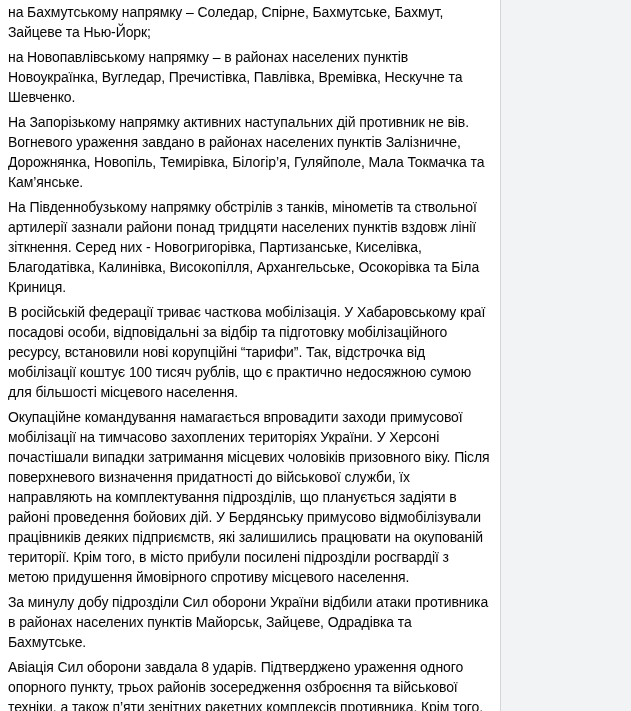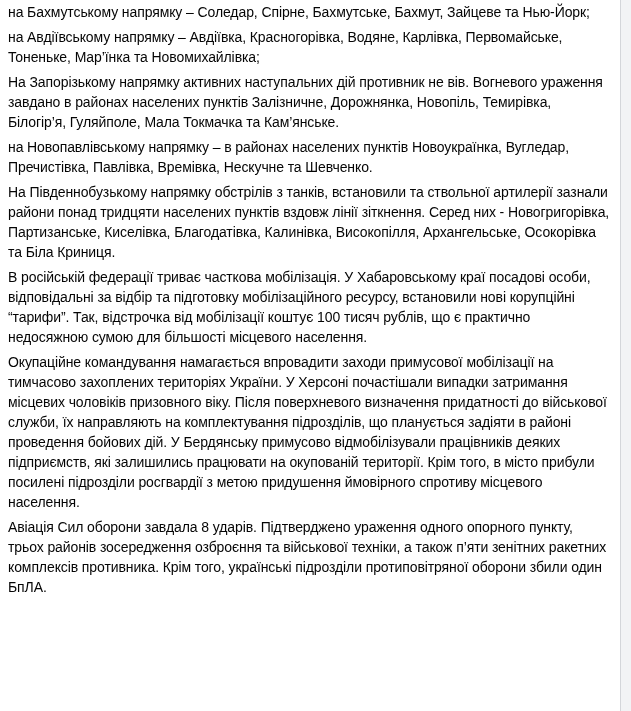--- a/index.html
+++ b/index.html
@@ -11,21 +11,21 @@
     width: 631px;
     height: 711px;
     position: relative;
     overflow: hidden;
     font-family: "Liberation Sans", "DejaVu Sans", sans-serif;
   }
   .post-card {
     position: absolute;
     top: 0;
     left: 0;
-    width: 621px;
+    width: 501px;
     height: 711px;
     box-sizing: border-box;
     background: #ffffff;
     border-right: 1px solid #d4d6da;
     padding: 2px 9px 0 8px;
   }
   .post-card p {
     margin: 0 0 5px 0;
     font-size: 14px;
     line-height: 20px;
@@ -40,23 +40,23 @@
     width: 9px;
     height: 711px;
     background: #f2f3f5;
   }
 </style>
 </head>
 <body>
 
 <div class="post-card">
   <p>на Бахмутському напрямку – Соледар, Спірне, Бахмутське, Бахмут, Зайцеве та Нью-Йорк;</p>
-  <p>на Авдіївському напрямку – Авдіївка, Красногорівка, Водяне, Карлівка, Первомайське, Тоненьке, Мар’їнка та Новомихайлівка;</p>
+  <p>на Новопавлівському напрямку – в районах населених пунктів Новоукраїнка, Вугледар, Пречистівка, Павлівка, Времівка, Нескучне та Шевченко.</p>
   <p>На Запорізькому напрямку активних наступальних дій противник не вів. Вогневого ураження завдано в районах населених пунктів Залізничне, Дорожнянка, Новопіль, Темирівка, Білогір’я, Гуляйполе, Мала Токмачка та Кам’янське.</p>
-  <p>на Новопавлівському напрямку – в районах населених пунктів Новоукраїнка, Вугледар, Пречистівка, Павлівка, Времівка, Нескучне та Шевченко.</p>
-  <p>На Південнобузькому напрямку обстрілів з танків, встановили та ствольної артилерії зазнали райони понад тридцяти населених пунктів вздовж лінії зіткнення. Серед них - Новогригорівка, Партизанське, Киселівка, Благодатівка, Калинівка, Високопілля, Архангельське, Осокорівка та Біла Криниця.</p>
+  <p>На Південнобузькому напрямку обстрілів з танків, мінометів та ствольної артилерії зазнали райони понад тридцяти населених пунктів вздовж лінії зіткнення. Серед них - Новогригорівка, Партизанське, Киселівка, Благодатівка, Калинівка, Високопілля, Архангельське, Осокорівка та Біла Криниця.</p>
   <p>В російській федерації триває часткова мобілізація. У Хабаровському краї посадові особи, відповідальні за відбір та підготовку мобілізаційного ресурсу, встановили нові корупційні “тарифи”. Так, відстрочка від мобілізації коштує 100 тисяч рублів, що є практично недосяжною сумою для більшості місцевого населення.</p>
   <p>Окупаційне командування намагається впровадити заходи примусової мобілізації на тимчасово захоплених територіях України. У Херсоні почастішали випадки затримання місцевих чоловіків призовного віку. Після поверхневого визначення придатності до військової служби, їх направляють на комплектування підрозділів, що планується задіяти в районі проведення бойових дій. У Бердянську примусово відмобілізували працівників деяких підприємств, які залишились працювати на окупованій території. Крім того, в місто прибули посилені підрозділи росгвардії з метою придушення ймовірного спротиву місцевого населення.</p>
+  <p>За минулу добу підрозділи Сил оборони України відбили атаки противника в районах населених пунктів Майорськ, Зайцеве, Одрадівка та Бахмутське.</p>
   <p>Авіація Сил оборони завдала 8 ударів. Підтверджено ураження одного опорного пункту, трьох районів зосередження озброєння та військової техніки, а також п’яти зенітних ракетних комплексів противника. Крім того, українські підрозділи протиповітряної оборони збили один БпЛА.</p>
 
 </div>
 
 <div class="page-gutter"></div>
 
 </body></html>

